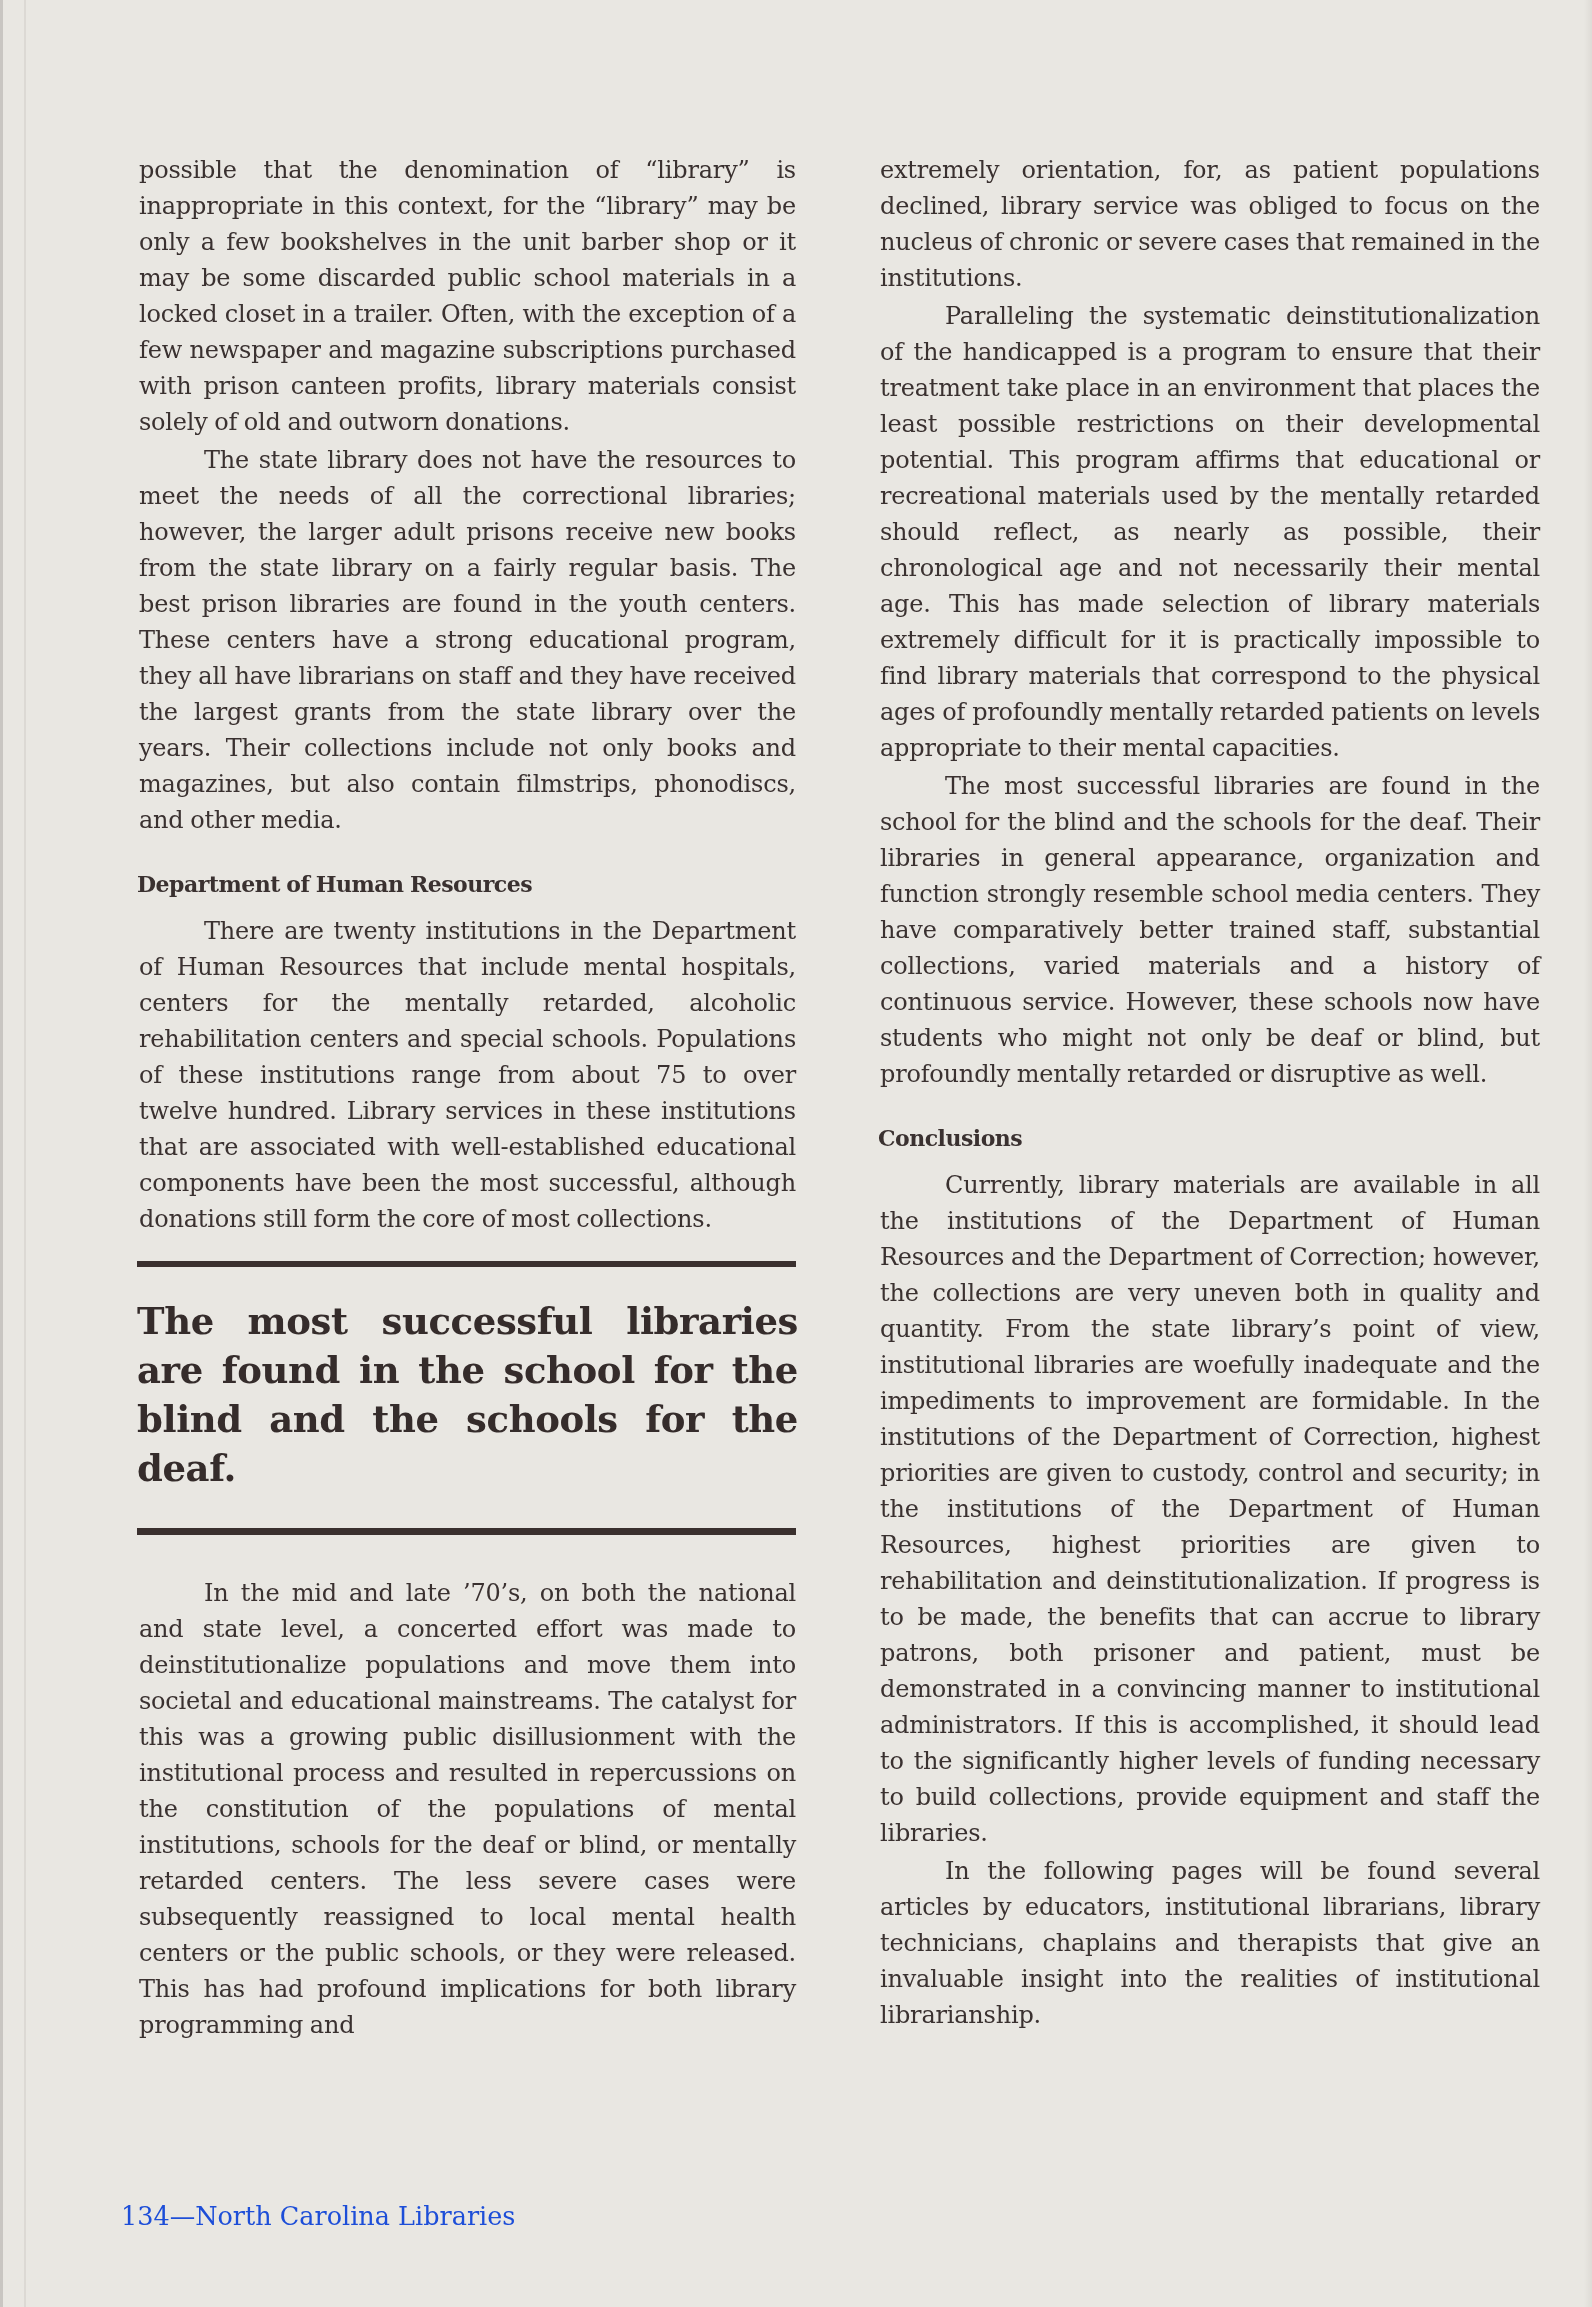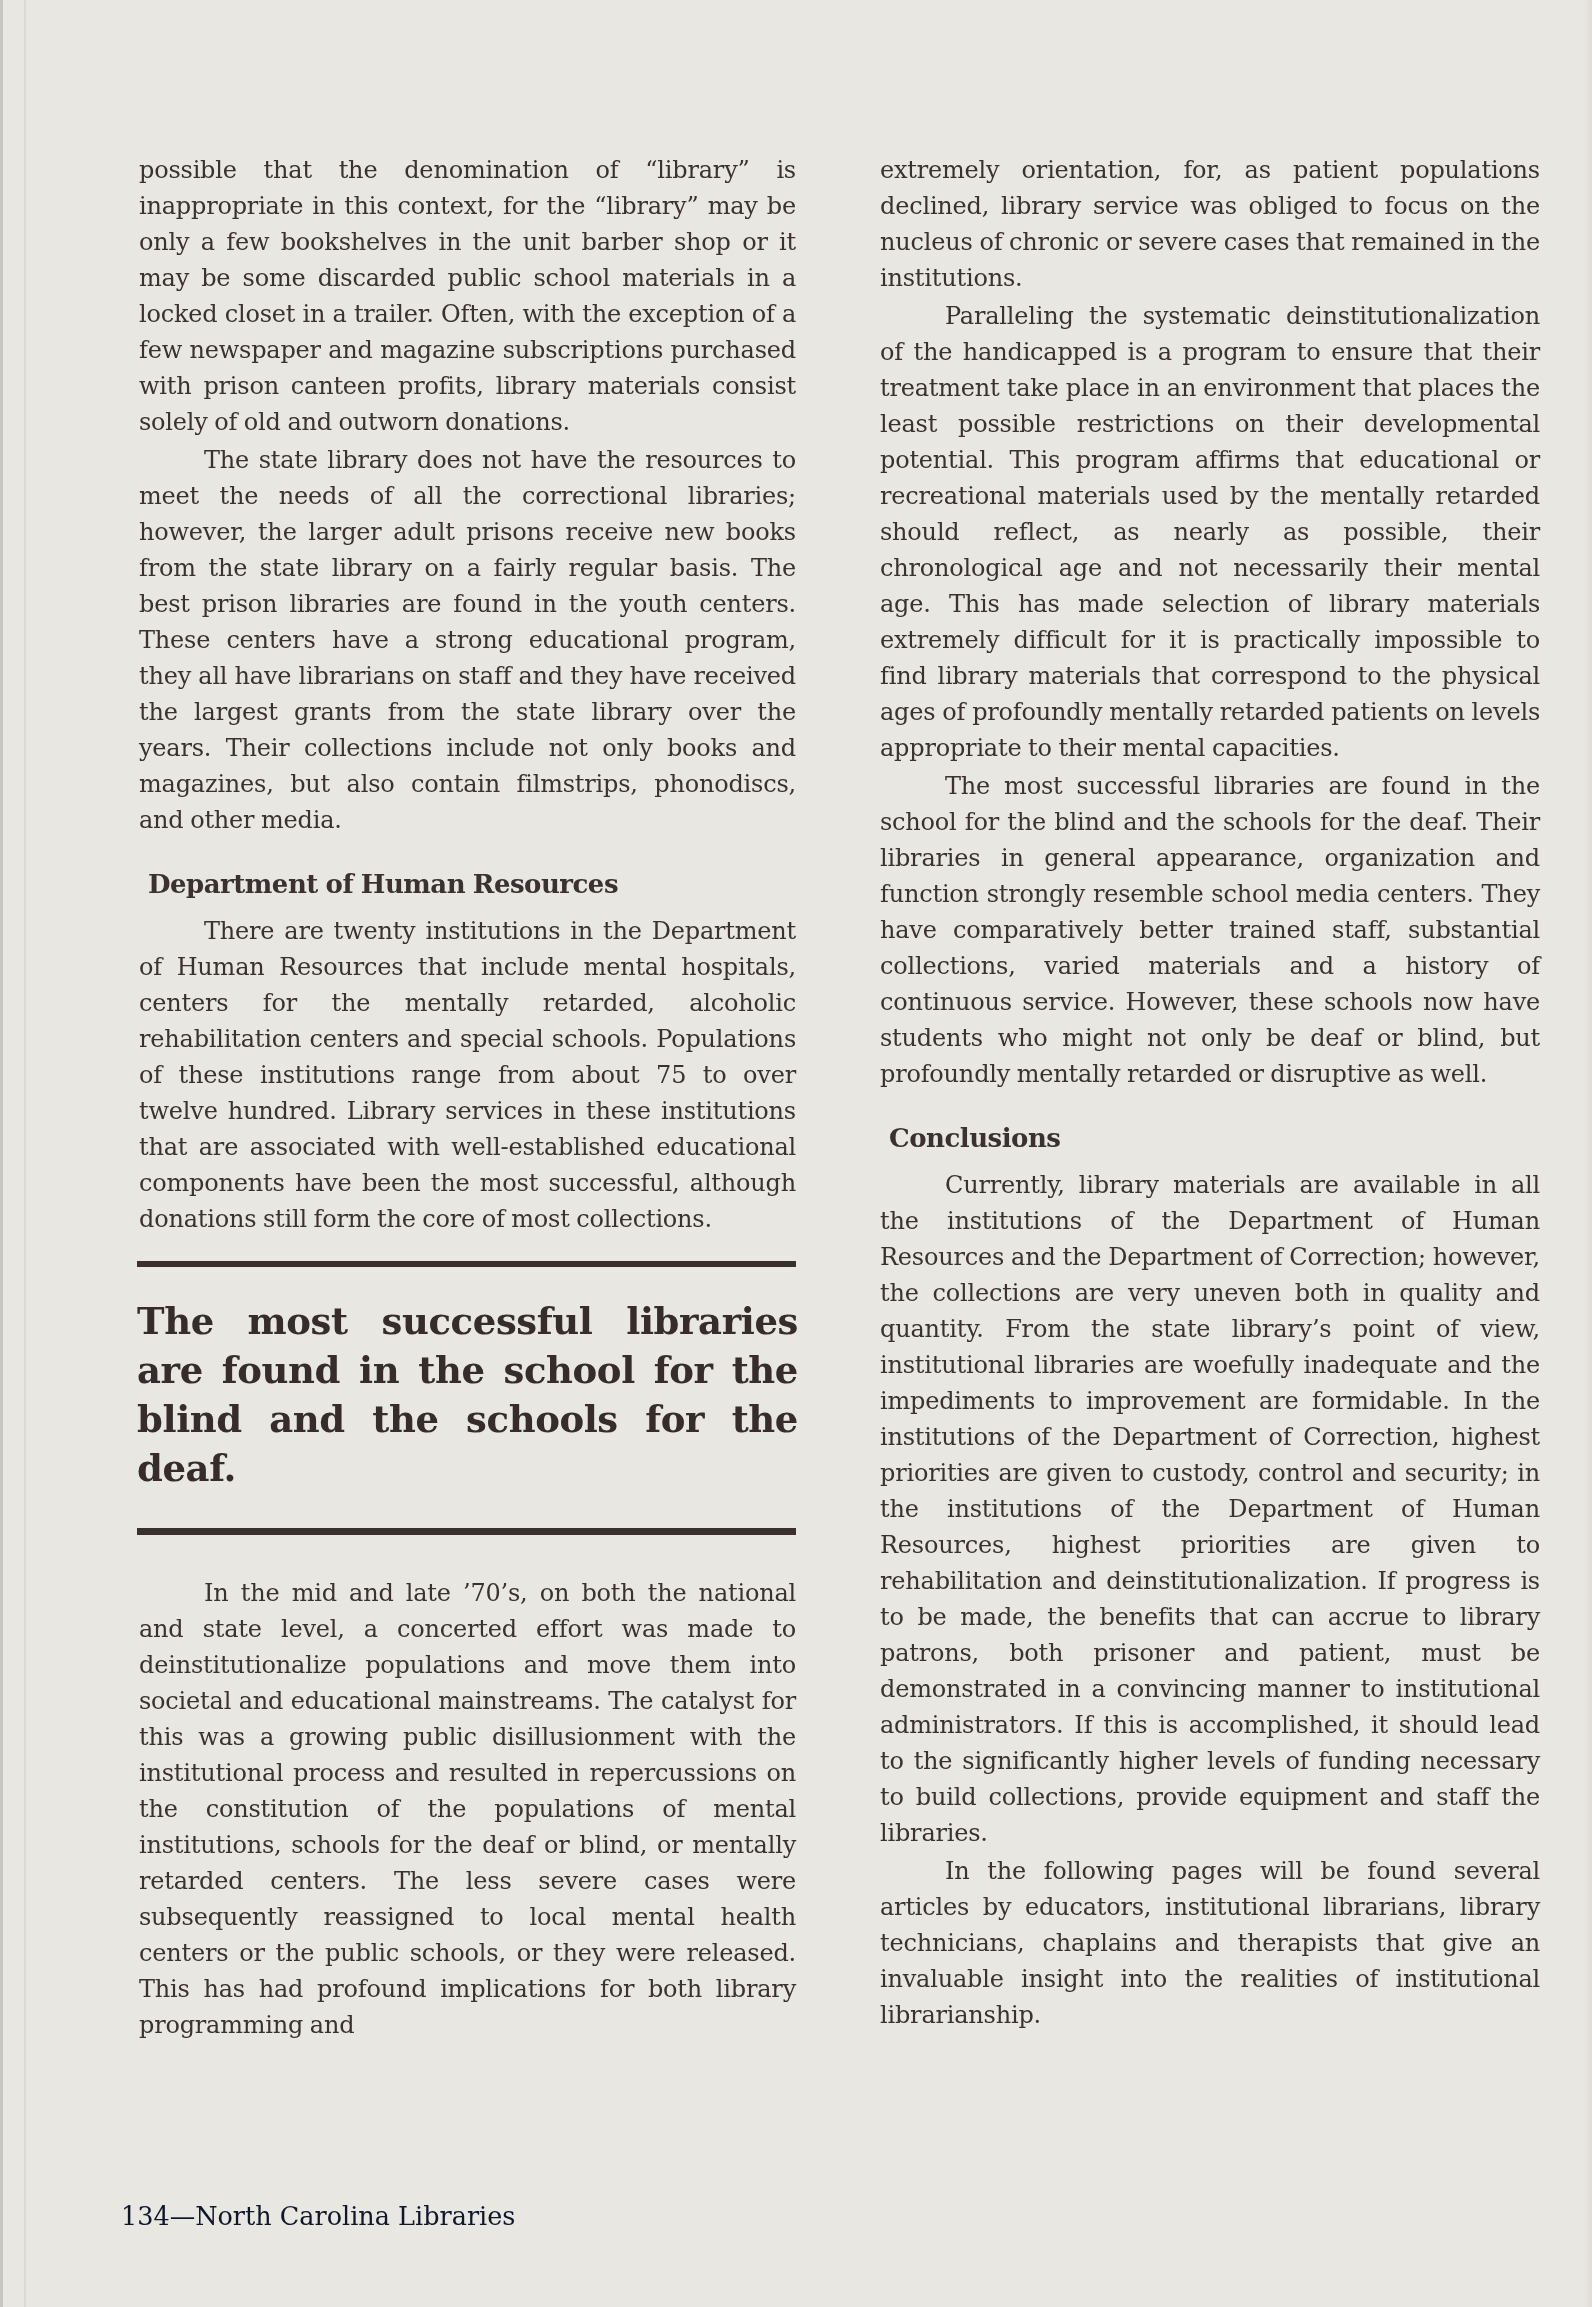--- a/index.html
+++ b/index.html
@@ -46,23 +46,23 @@
     }
     .col-left { left: 137px; }
     .col-right { left: 878px; width: 664px; }
     .para {
       margin: 2px;
       text-indent: 0;
     }
     .para.indent { text-indent: 65px; }
     .section-heading {
       font-weight: bold;
-      font-size: 26px;
+      font-size: 22px;
       line-height: 36px;
-      margin: 28px 0 11px 11px;
+      margin: 28px 0 11px 0;
       letter-spacing: -0.5px;
     }
     .pull-rule {
       height: 6.4px;
       background: #3a302e;
       width: 659px;
     }
     .pull-quote {
       font-weight: bold;
       font-size: 37px;
@@ -75,21 +75,21 @@
     .pull-wrap {
       margin-top: 24px;
       margin-bottom: 40px;
     }
     .footer {
       position: absolute;
       left: 121px;
       top: 2200px;
       font-size: 25.5px;
       line-height: 32px;
-      color: #0f172a;
+      color: #1d4ed8;
     }
   </style>
 </head>
 <body>
 
 <div class="page-edge-left"></div>
 <div class="binding-shadow"></div>
 <div class="page-edge-right"></div>
 
 <div class="column col-left">

